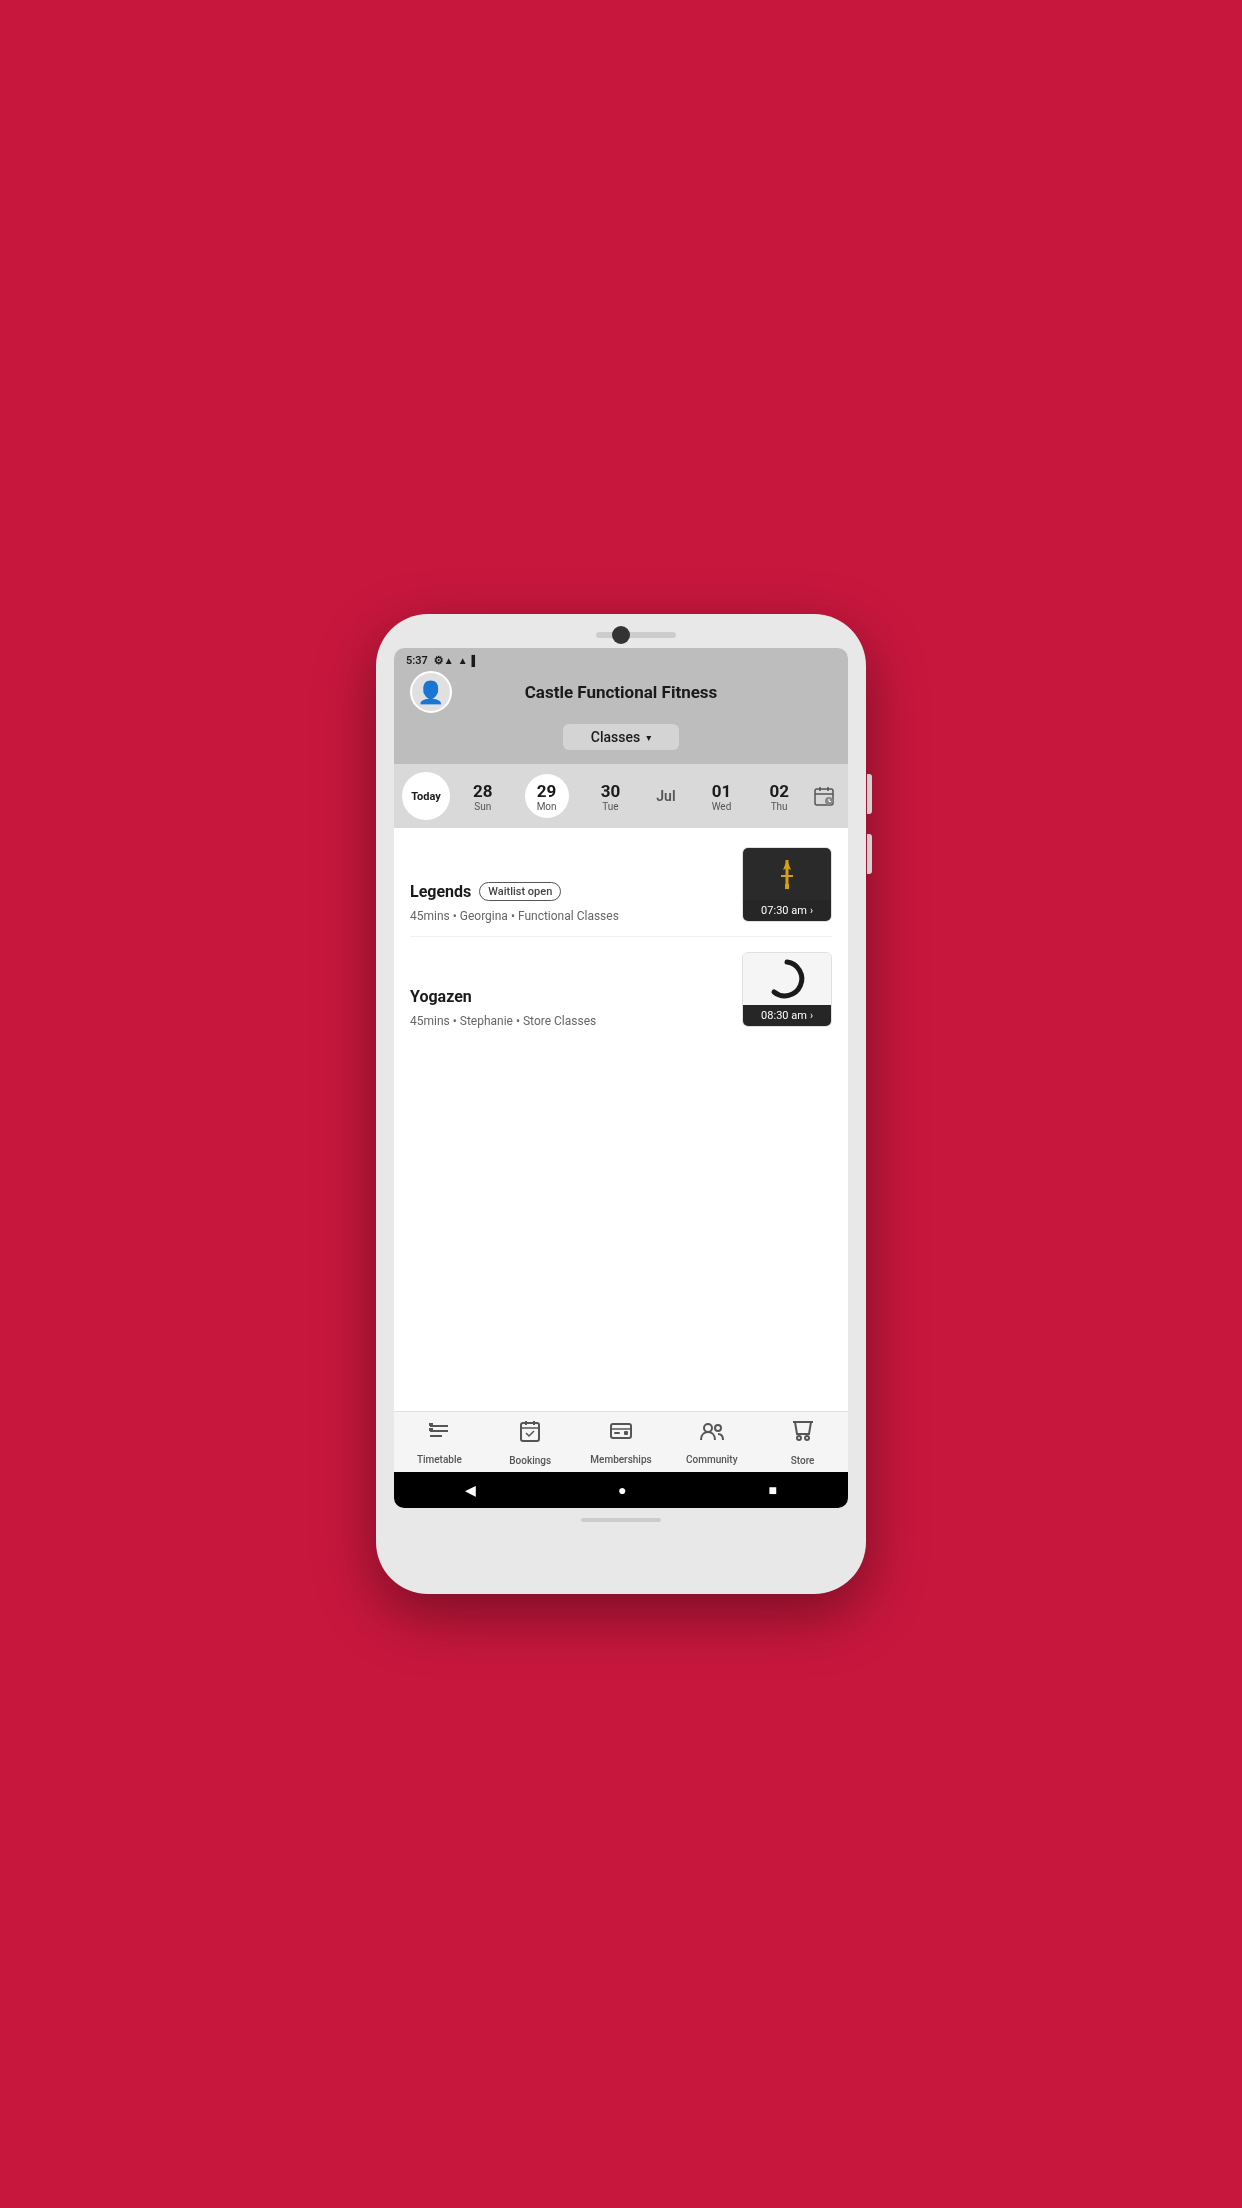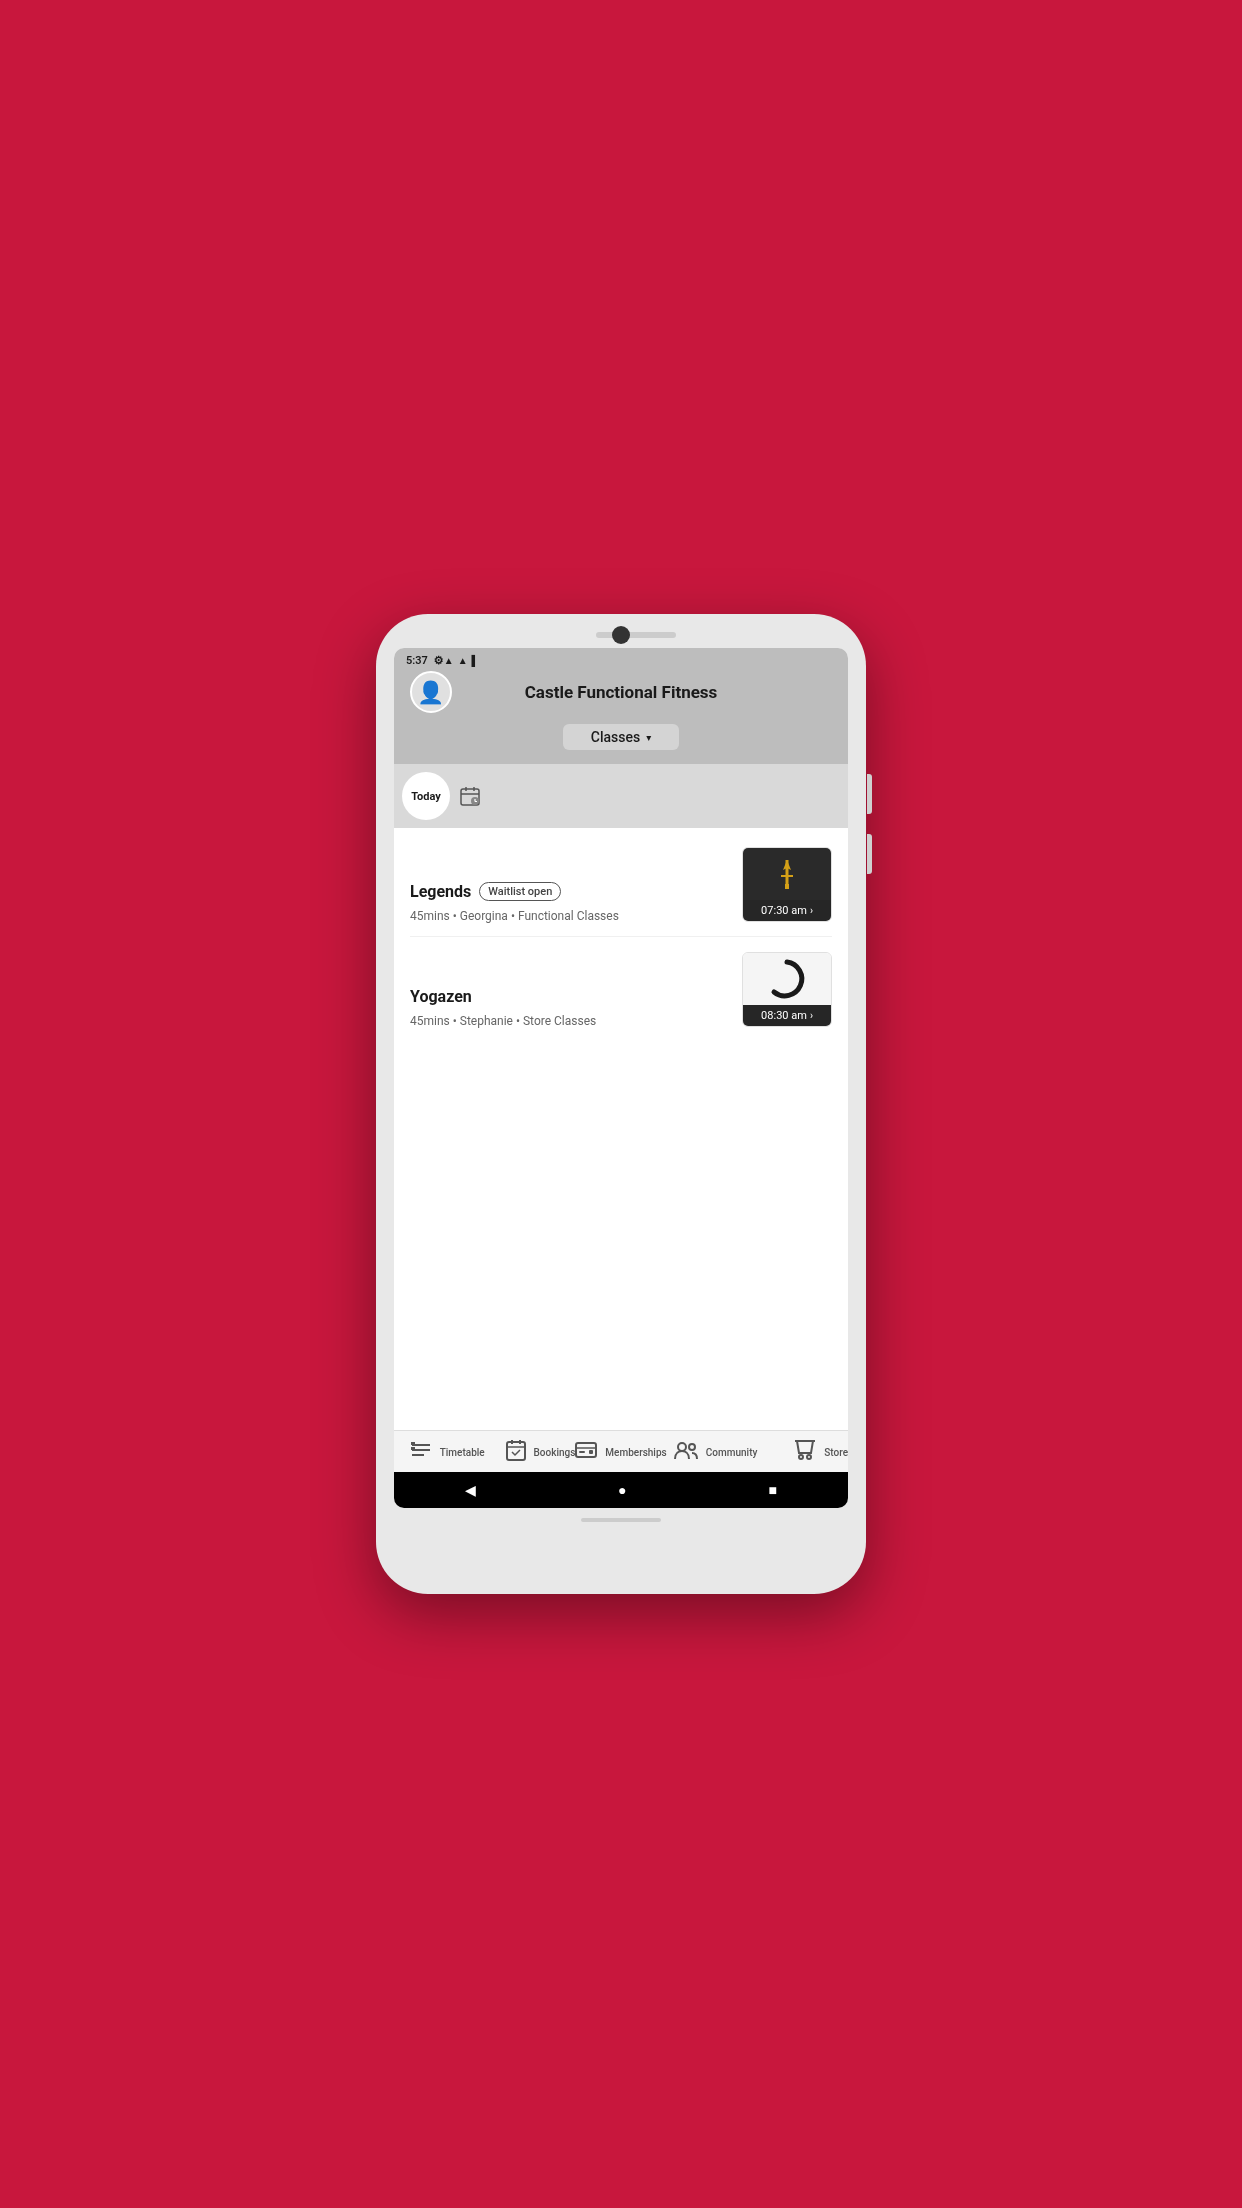--- a/index.html
+++ b/index.html
@@ -310,26 +310,25 @@
       background: #f5f5f5;
       border-top: 1px solid #ddd;
       display: flex;
       align-items: center;
       justify-content: space-around;
       padding: 8px 0 6px;
     }
 
     .nav-item {
       display: flex;
-      flex-direction: row;
+      flex-direction: column;
       align-items: center;
       gap: 8px;
       cursor: pointer;
       flex: 1;
-      justify-content: flex-end;
     }
 
     .nav-icon { font-size: 20px; color: #555; }
     .nav-label { font-size: 10px; color: #555; font-weight: 500; }
 
     
     .android-nav {
       background: #000;
       display: flex;
       align-items: center;
@@ -401,20 +400,43 @@
       </div>
       <div class="classes-dropdown">
         <span>Classes</span>
         <span class="dropdown-arrow">▾</span>
       </div>
     </div>
 
     <div class="calendar-strip">
       <div class="today-btn">
         <span>Today</span>
+      </div>
+      <div class="dates-row">
+        <div class="date-item">
+          <span class="date-num">28</span>
+          <span class="date-day">Sun</span>
+        </div>
+        <div class="date-item selected">
+          <span class="date-num">29</span>
+          <span class="date-day">Mon</span>
+        </div>
+        <div class="date-item">
+          <span class="date-num">30</span>
+          <span class="date-day">Tue</span>
+        </div>
+        <span class="month-label">Jul</span>
+        <div class="date-item">
+          <span class="date-num">01</span>
+          <span class="date-day">Wed</span>
+        </div>
+        <div class="date-item">
+          <span class="date-num">02</span>
+          <span class="date-day">Thu</span>
+        </div>
       </div>
       <div class="calendar-icon-btn">
         <svg width="20" height="20" viewBox="0 0 20 20" fill="none" xmlns="http://www.w3.org/2000/svg">
           <rect x="1" y="3" width="18" height="16" rx="2" stroke="#555" stroke-width="1.5"></rect>
           <line x1="1" y1="8" x2="19" y2="8" stroke="#555" stroke-width="1.5"></line>
           <line x1="6" y1="1" x2="6" y2="5" stroke="#555" stroke-width="1.5"></line>
           <line x1="14" y1="1" x2="14" y2="5" stroke="#555" stroke-width="1.5"></line>
           <circle cx="15" cy="15" r="4" fill="#888"></circle>
           <line x1="15" y1="13" x2="15" y2="15.5" stroke="#fff" stroke-width="1.2"></line>
           <line x1="15" y1="15.5" x2="17" y2="15.5" stroke="#fff" stroke-width="1.2"></line>

